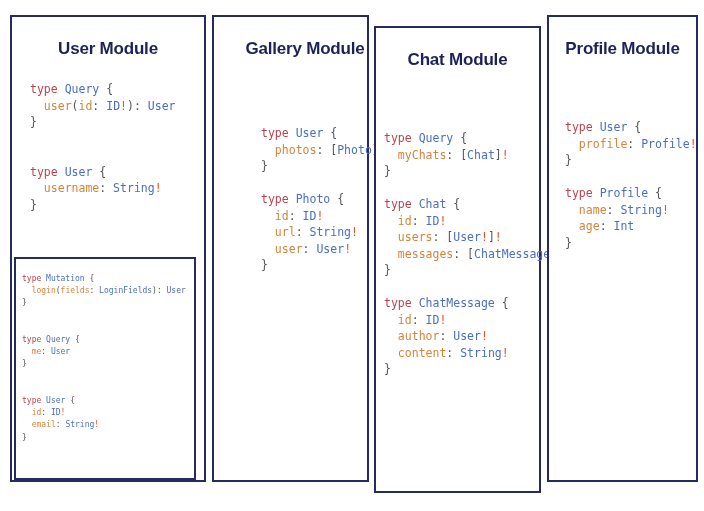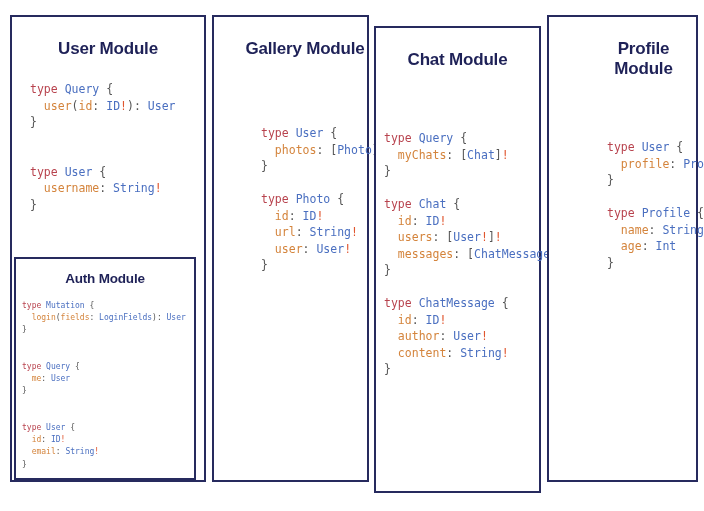--- a/index.html
+++ b/index.html
@@ -54,21 +54,21 @@
   .kw   { color: #b8434e; }
   .typ  { color: #4a6fc0; }
   .fld  { color: #d4843c; }
   .pun  { color: #555555; }
   .bang { color: #e0562f; }
 
   
   #panel-user    { left: 10px;  top: 15px; width: 196px; height: 467px; }
   #panel-gallery { left: 212px; top: 15px; width: 157px; height: 467px; padding-left: 29px; }
   #panel-chat    { left: 374px; top: 26px; width: 167px; height: 467px; }
-  #panel-profile { left: 547px; top: 15px; width: 151px; height: 467px; padding-left: 42px; }
+  #panel-profile { left: 547px; top: 15px; width: 151px; height: 467px; }
 
   #panel-auth {
     left: 2px; top: 240px; width: 182px; height: 223px;
     border: 2px solid #262a5e;
   }
 
   .title-user    { margin-top: 22px; }
   .title-gallery { margin-top: 22px; }
   .title-chat    { margin-top: 22px; }
   .title-profile { margin-top: 22px; }
@@ -83,21 +83,20 @@
 </head>
 <body>
 
 <div class="canvas">
 
   <div class="panel" id="panel-user">
     <div class="panel-title title-user">User Module</div>
     <div class="code code-user"><div><span class="kw">type </span><span class="typ">Query</span><span class="pun"> {</span></div><div><span class="pun">  </span><span class="fld">user</span><span class="pun">(</span><span class="fld">id</span><span class="pun">: </span><span class="typ">ID</span><span class="bang">!</span><span class="pun">): </span><span class="typ">User</span></div><div><span class="pun">}</span></div><div>&nbsp;</div><div>&nbsp;</div><div><span class="kw">type </span><span class="typ">User</span><span class="pun"> {</span></div><div><span class="pun">  </span><span class="fld">username</span><span class="pun">: </span><span class="typ">String</span><span class="bang">!</span></div><div><span class="pun">}</span></div></div>
 
     <div class="panel" id="panel-auth">
-      <div class="panel-title sub title-auth">Auth Module</div>
       <div class="code small code-auth"><div><span class="kw">type </span><span class="typ">Mutation</span><span class="pun"> {</span></div><div><span class="pun">  </span><span class="fld">login</span><span class="pun">(</span><span class="fld">fields</span><span class="pun">: </span><span class="typ">LoginFields</span><span class="pun">): </span><span class="typ">User</span></div><div><span class="pun">}</span></div><div>&nbsp;</div><div>&nbsp;</div><div><span class="kw">type </span><span class="typ">Query</span><span class="pun"> {</span></div><div><span class="pun">  </span><span class="fld">me</span><span class="pun">: </span><span class="typ">User</span></div><div><span class="pun">}</span></div><div>&nbsp;</div><div>&nbsp;</div><div><span class="kw">type </span><span class="typ">User</span><span class="pun"> {</span></div><div><span class="pun">  </span><span class="fld">id</span><span class="pun">: </span><span class="typ">ID</span><span class="bang">!</span></div><div><span class="pun">  </span><span class="fld">email</span><span class="pun">: </span><span class="typ">String</span><span class="bang">!</span></div><div><span class="pun">}</span></div></div>
     </div>
   </div>
 
   <div class="panel" id="panel-gallery">
     <div class="panel-title title-gallery">Gallery Module</div>
     <div class="code code-gallery"><div><span class="kw">type </span><span class="typ">User</span><span class="pun"> {</span></div><div><span class="pun">  </span><span class="fld">photos</span><span class="pun">: [</span><span class="typ">Photo</span><span class="pun">]</span><span class="bang">!</span></div><div><span class="pun">}</span></div><div>&nbsp;</div><div><span class="kw">type </span><span class="typ">Photo</span><span class="pun"> {</span></div><div><span class="pun">  </span><span class="fld">id</span><span class="pun">: </span><span class="typ">ID</span><span class="bang">!</span></div><div><span class="pun">  </span><span class="fld">url</span><span class="pun">: </span><span class="typ">String</span><span class="bang">!</span></div><div><span class="pun">  </span><span class="fld">user</span><span class="pun">: </span><span class="typ">User</span><span class="bang">!</span></div><div><span class="pun">}</span></div></div>
   </div>
 
   <div class="panel" id="panel-chat">

